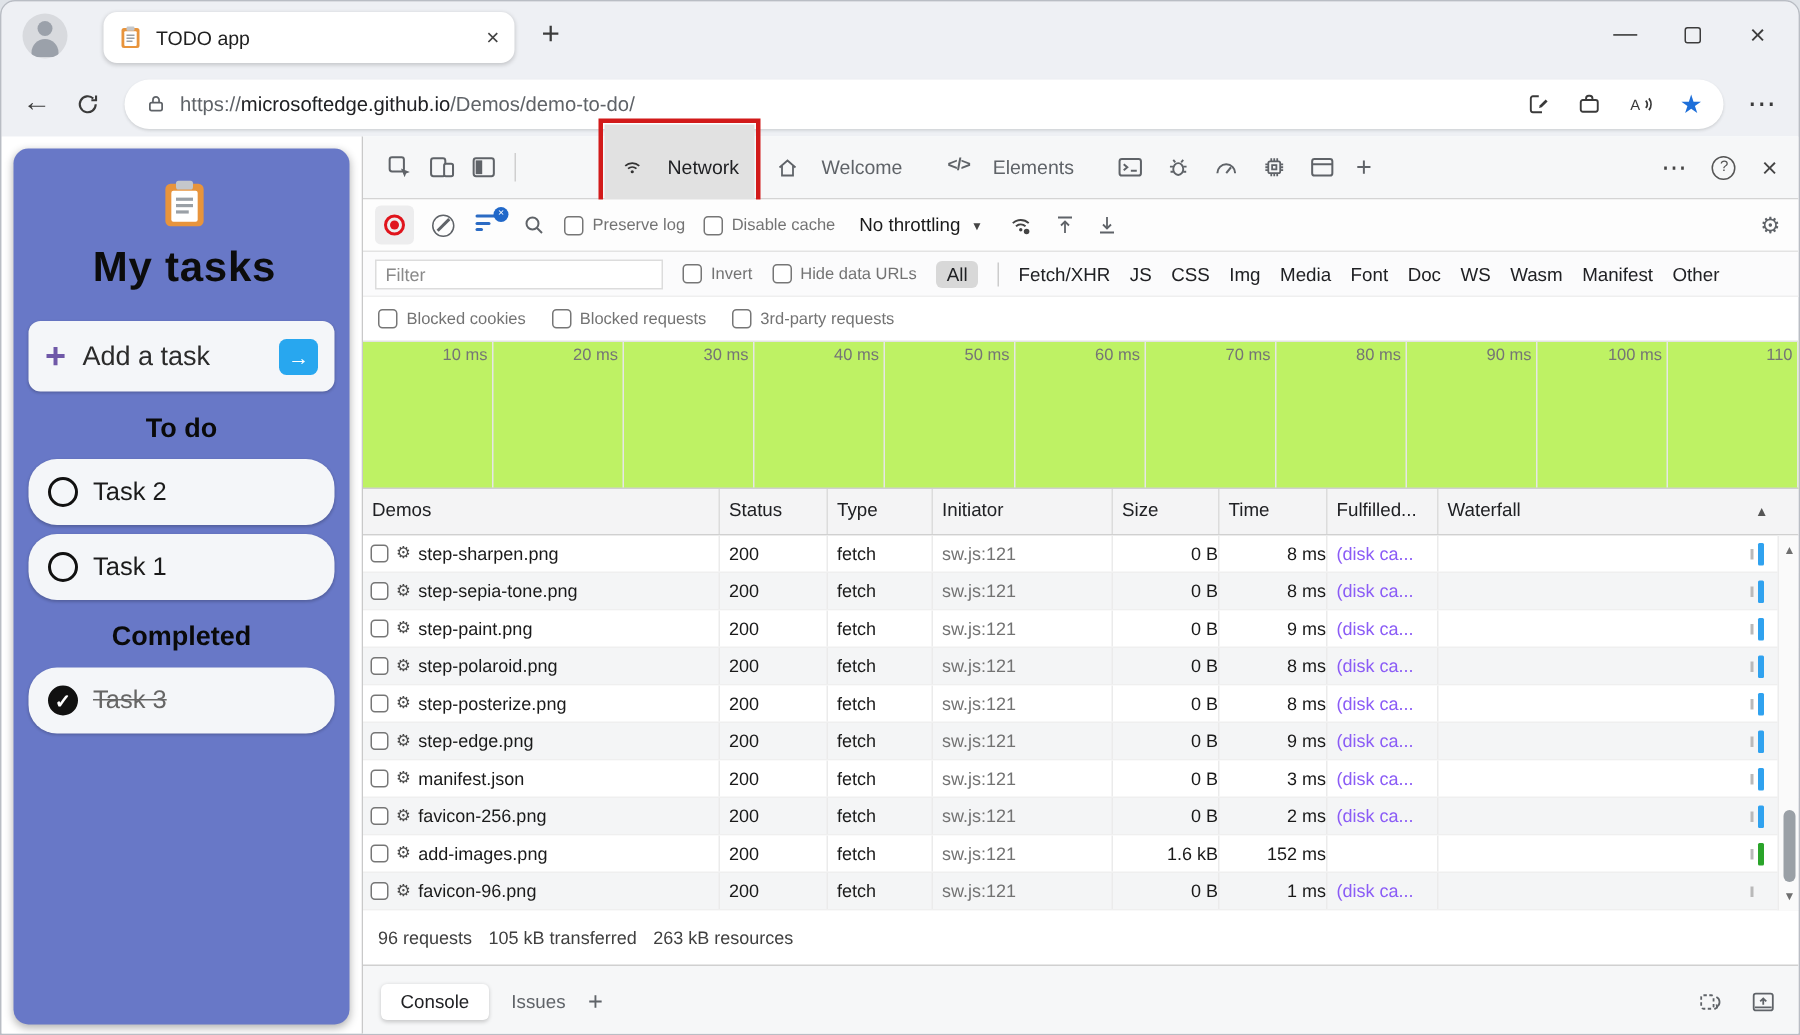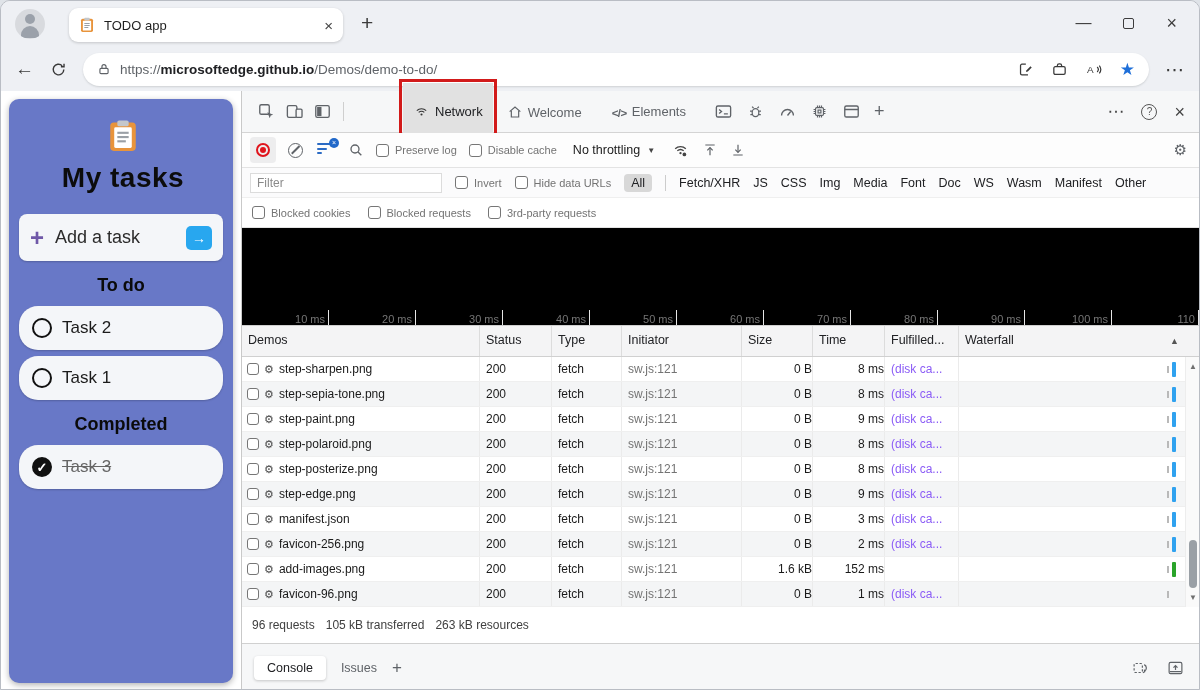--- a/index.html
+++ b/index.html
@@ -17,21 +17,21 @@
   .newtab { position:absolute; left:360px; top:10px; font-size:21px; font-weight:300; color:#3c3c3c; }
   .wincontrols { position:absolute; right:22px; top:13px; display:flex; gap:32px; align-items:center; color:#3c3c3c; }
   .win-min { font-size:16px; line-height:18px; }
   .win-max { width:11px; height:11px; border:1.4px solid #3c3c3c; border-radius:2px; }
   .win-close { font-size:18px; line-height:16px; }
 
   .addressbar { height:44px; background:#eef0f4; display:flex; align-items:center; padding:0 14px; gap:16px; }
   .nav-glyph { font-size:19px; color:#3a3a3a; }
   .urlpill { flex:1; height:33px; background:#fff; border-radius:17px; box-shadow:0 1px 2px rgba(60,64,67,.18); display:flex; align-items:center; padding:0 14px; gap:9px; }
   .urltext { flex:1; font-size:13.5px; color:#5f6368; white-space:nowrap; overflow:hidden; }
-  .urltext .host { color:#202124; font-weight:700; }
+  .urltext .host { color:#202124; font-weight:400; }
   .pill-icons { display:flex; align-items:center; gap:17px; }
   .star { color:#1e6fd9; font-size:17px; }
   .morebtn { font-size:19px; color:#3a3a3a; letter-spacing:1px; }
 
   
   .content { display:flex; height:600px; }
   .page { width:240px; background:#fff; position:relative; }
   .todo-panel { position:absolute; left:8px; top:8px; width:224px; bottom:8px; background:#6878c7; border-radius:10px; padding:14px 10px; box-shadow:0 2px 6px rgba(0,0,0,.3); }
   .todo-head { display:flex; align-items:center; gap:9px; margin:6px 2px 20px 6px;flex-direction:column; }
   .todo-title { font-size:28px; font-weight:800; color:#0c0c0c; letter-spacing:.5px; }
@@ -45,21 +45,21 @@
   .tcircle.done { background:#111; border-color:#111; color:#fff; font-size:13px; font-weight:700; display:flex; align-items:center; justify-content:center; }
   .tlabel { font-size:17px; color:#1b1b1b; }
   .tlabel.done { color:#666; text-decoration:line-through; }
 
   
   .devtools { flex:1; background:#fff; border-left:1px solid #c9c9c9; display:flex; flex-direction:column; }
   .dt-tabbar { height:42px; background:#f6f7f8; border-bottom:1px solid #d4d4d4; display:flex; align-items:center; padding:0 10px; }
   .iconbtn { width:28px; height:26px; display:flex; align-items:center; justify-content:center; flex:none; }
   .vdiv { width:1px; height:19px; background:#cfcfcf; margin:0 7px; }
   .annotate { margin-left:48px; border:3px solid #d21a1a; padding:1px; display:flex; }
-  .dt-tab { display:flex; align-items:flex-end; gap:5px; padding:21px 10px; font-size:13px; color:#5f6368; white-space:nowrap; }
+  .dt-tab { display:flex; align-items:flex-start; gap:15px; padding:21px 10px; font-size:13px; color:#5f6368; white-space:nowrap; }
   .dt-tab.active { background:#e1e1e1; color:#202124; }
   .dt-tab + .dt-tab { margin-left:10px; }
   .codeglyph { font-size:11.5px; font-weight:700; color:#5f6368; letter-spacing:-.5px; }
   .midicons { display:flex; align-items:center; gap:13px; margin-left:18px; }
   .dt-right { margin-left:auto; display:flex; align-items:center; gap:17px; padding-right:4px; }
   .dots { font-size:17px; color:#444; }
   .helpc { width:16px; height:16px; border:1.5px solid #555; border-radius:50%; font-size:10px; color:#555; display:flex; align-items:center; justify-content:center; }
   .closex { font-size:18px; color:#444; line-height:1; }
 
   .dt-nettoolbar { height:35px; background:#fdfdfd; border-bottom:1px solid #e3e3e3; display:flex; align-items:center; gap:12px; padding:0 8px; position:relative; }
@@ -81,21 +81,21 @@
   .dt-filterrow { height:30px; display:flex; align-items:center; gap:13px; padding:0 8px; border-bottom:1px solid #efefef; background:#fbfbfc; }
   .filterinput { width:192px; height:20px; border:1px solid #dcdcdc; background:#fff; font-size:12px; padding:0 6px; color:#1a1a1a; font-family:"Liberation Sans",sans-serif; }
   .filterinput::placeholder { color:#8a8a8a; }
   .chips { display:flex; align-items:center; gap:13px; white-space:nowrap; }
   .chip { font-size:12.5px; color:#202124; }
   .chip.selected { background:#d8d8d8; border-radius:4px; padding:2px 7px; }
   .chip-div { width:1px; height:16px; background:#ccc; }
 
   .dt-blockedrow { height:30px; display:flex; align-items:center; gap:17px; padding:0 10px; border-bottom:1px solid #e3e3e3; }
 
-  .dt-timeline { height:98px; display:flex; border-bottom:1px solid #cfcfcf; background:#000000;align-items:flex-end; }
+  .dt-timeline { height:98px; display:flex; border-bottom:1px solid #cfcfcf; background:#bef264; }
   .tl-cell { flex:1; border-right:1px solid #e6e6e6; font-size:11px; color:#757575; text-align:right; padding:3px 3px 0 0; white-space:nowrap; overflow:hidden; }
 
   .dt-thead { height:31px; display:flex; background:#f4f4f5; border-bottom:1px solid #d0d0d0; }
   .th { border-right:1px solid #dcdcdc; font-size:12.5px; color:#202124; line-height:29px; padding-left:6px; white-space:nowrap; overflow:hidden; flex:none; }
   .th.flex { flex:1; position:relative; border-right:none; }
   .sortarrow { position:absolute; right:20px; top:0; font-size:9px; color:#555; line-height:30px; }
 
   .dt-rows { height:250px; position:relative; overflow:hidden; }
   .tr { display:flex; height:25px; border-bottom:1px solid #efefef; background:#fff; }
   .tr.alt { background:#f4f5f6; }

